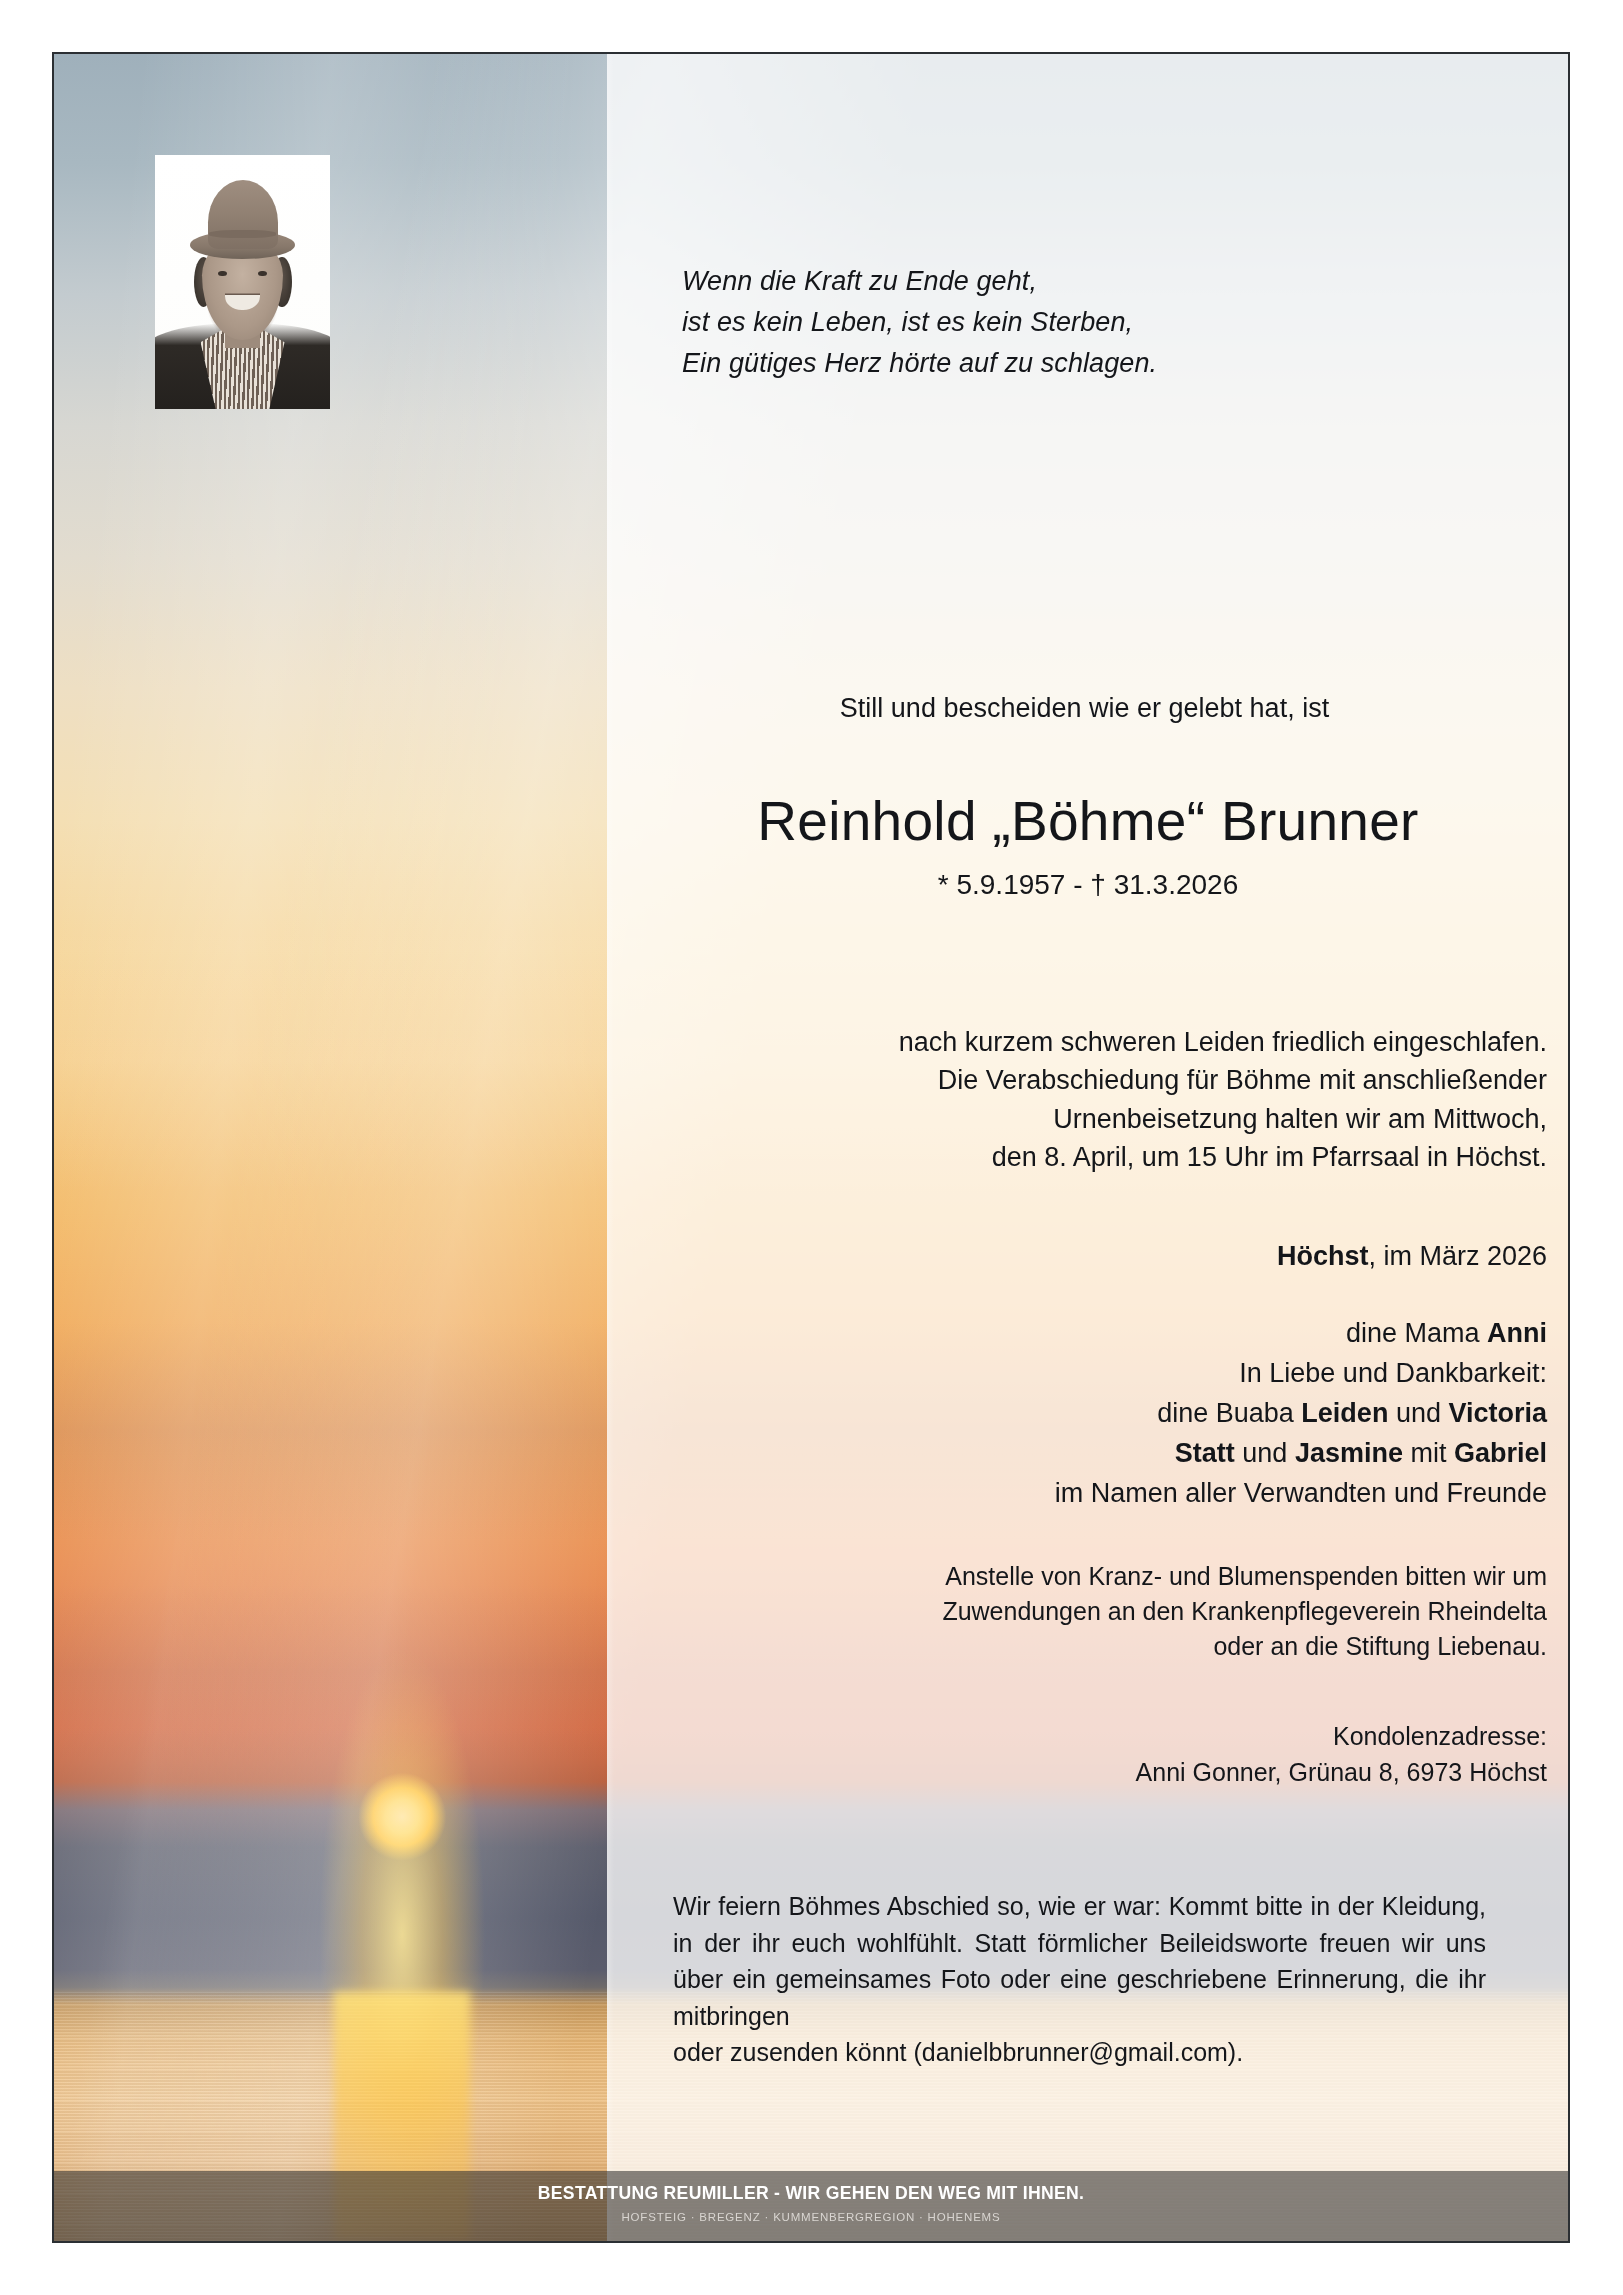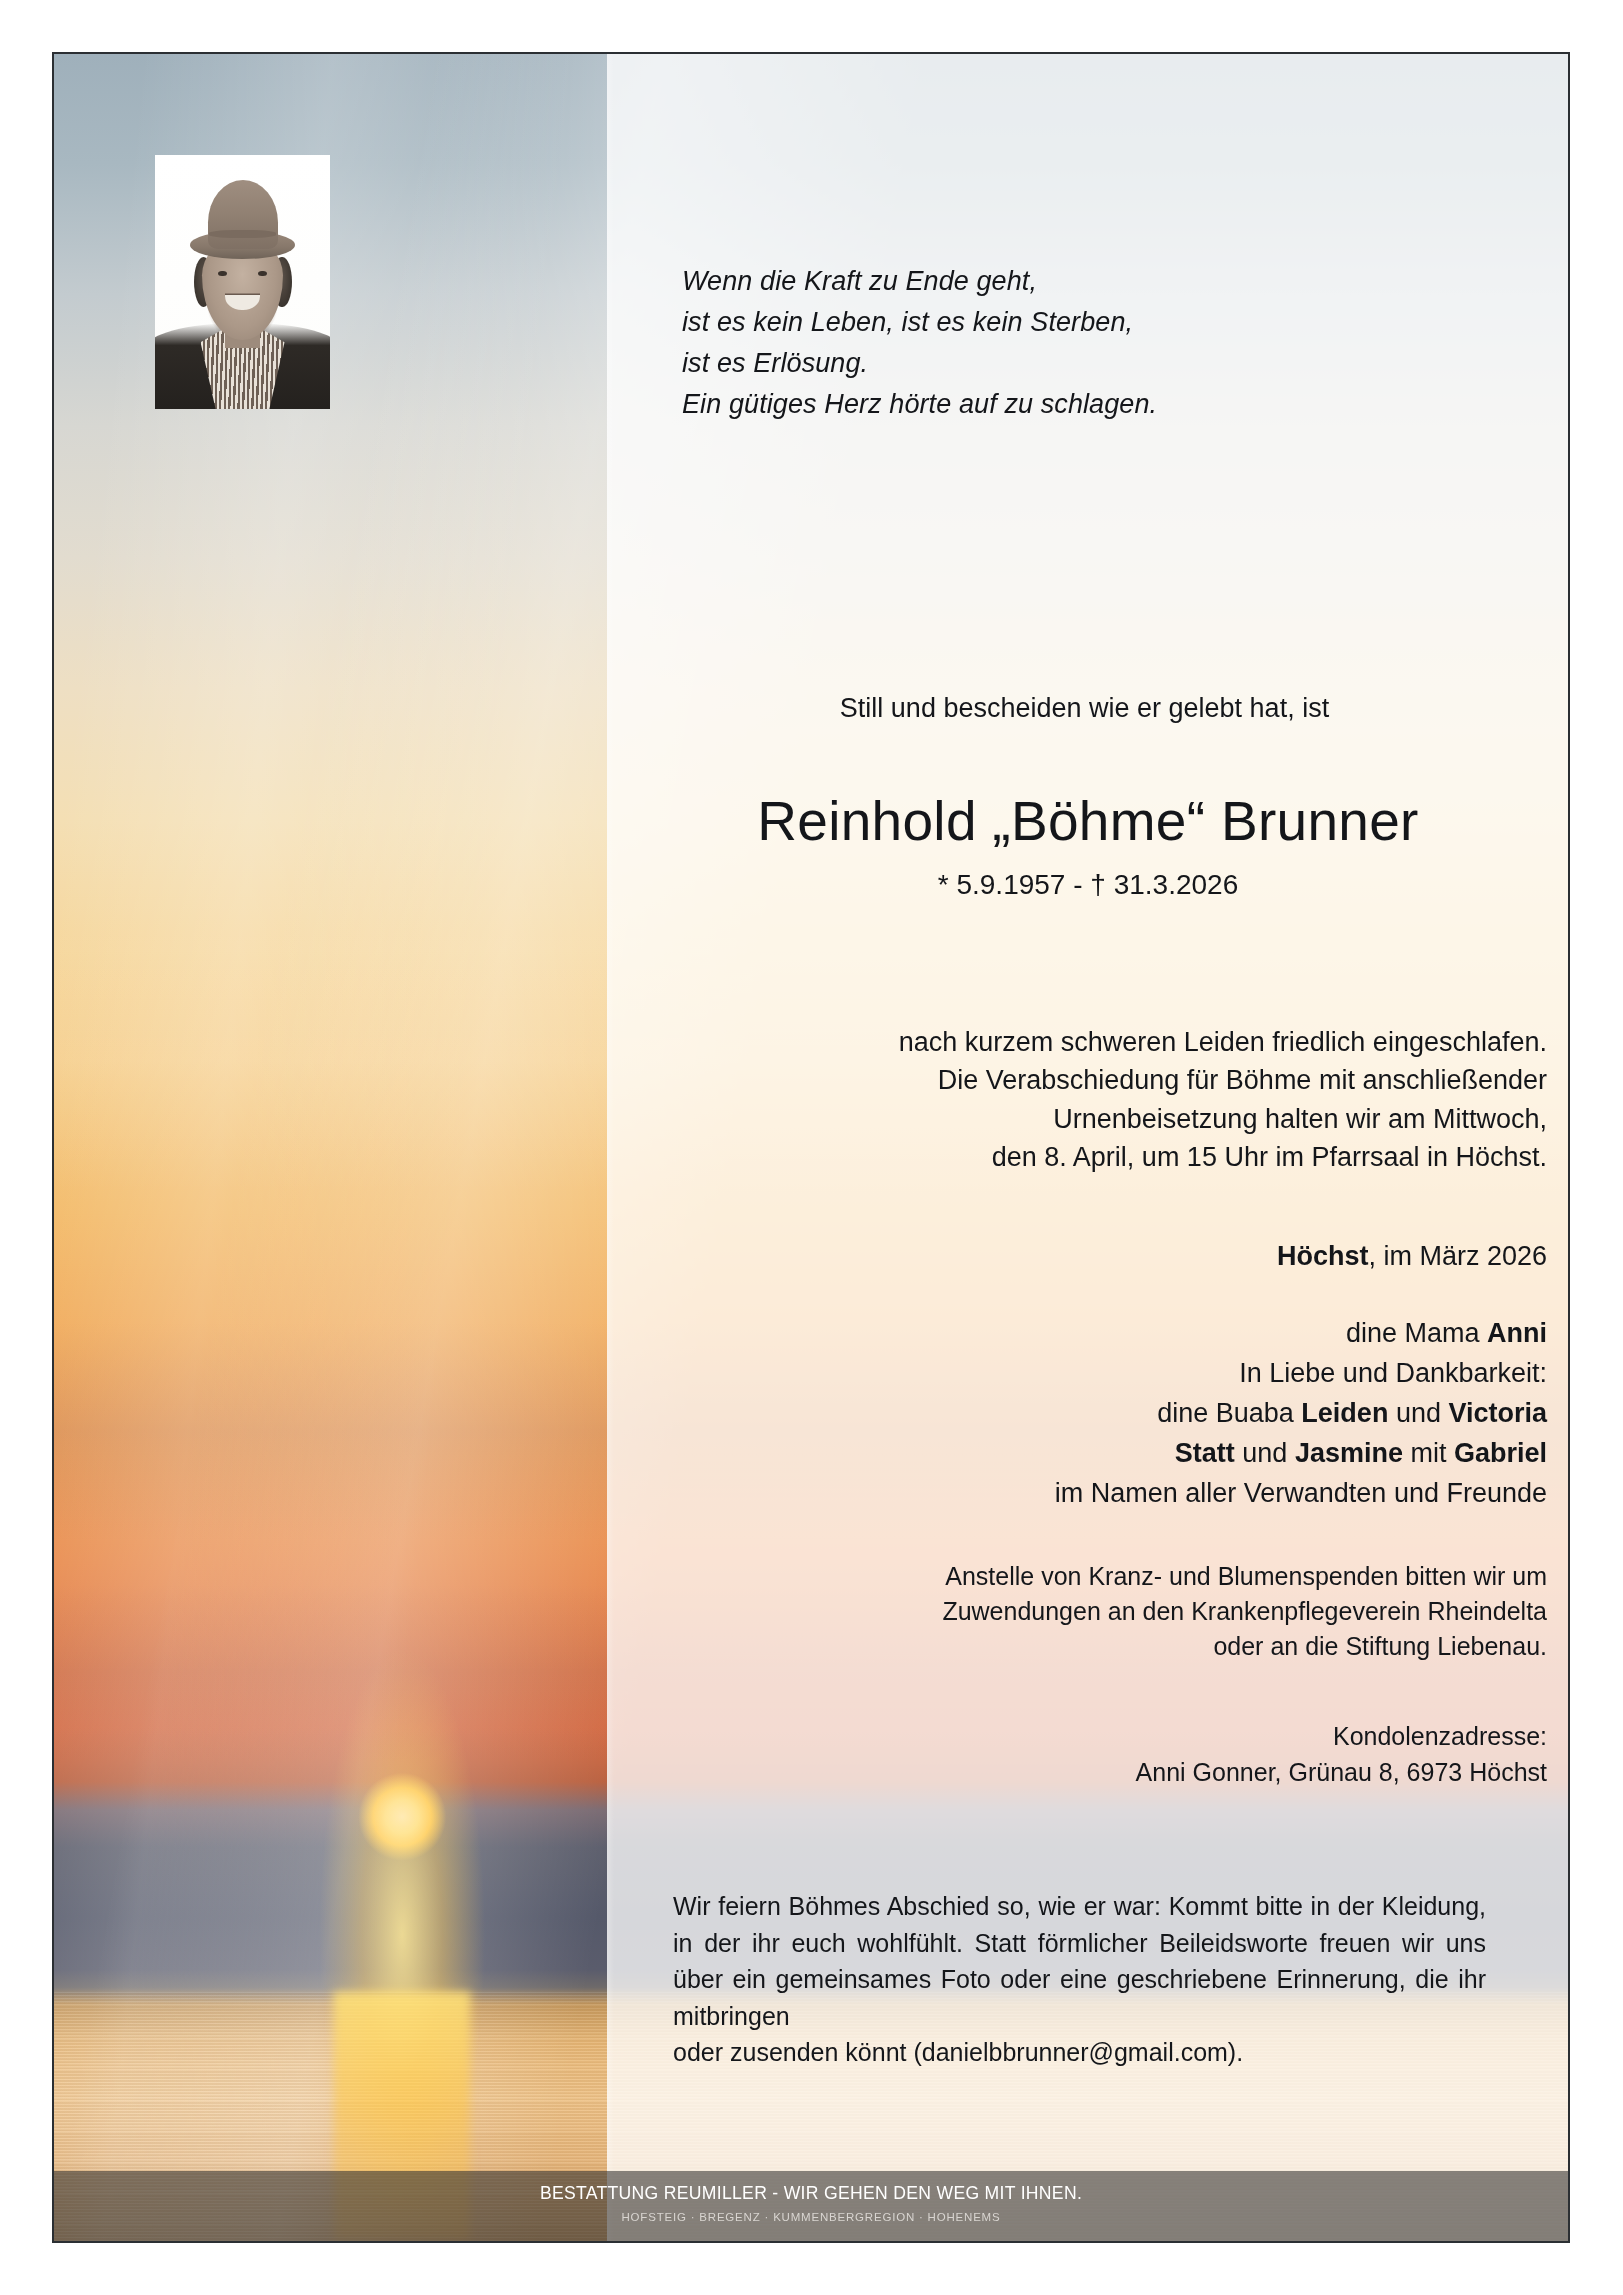--- a/index.html
+++ b/index.html
@@ -220,21 +220,21 @@
 
   
   .footer{
     position:absolute; left:0; right:0; bottom:0; height:70px;
     background:rgba(52,50,48,.58);
     color:#f2f0ee;
     text-align:center;
   }
   .footer-main{
     position:absolute;left:0;right:0;top:12.3px;
-    font-size:17.6px; font-weight:normal; letter-spacing:0.3px;
+    font-size:17.6px; font-weight:bold; letter-spacing:0.3px;
     color:#ffffff;
   }
   .footer-sub{
     position:absolute;left:0;right:0;top:40px;
     font-size:11.5px; letter-spacing:0.8px;
     color:#d9d5d1;
   }
 </style>
 </head>
 <body>
@@ -264,21 +264,20 @@
       <div class="p-hat-crown"></div>
       <div class="p-hat-band"></div>
     </div>
   </div>
 
   <div class="text-col">
 
     <div class="poem">
       <div>Wenn die Kraft zu Ende geht,</div>
       <div>ist es kein Leben, ist es kein Sterben,</div>
-      <div>ist es Erlösung.</div>
       <div>Ein gütiges Herz hörte auf zu schlagen.</div>
     </div>
 
     <div class="lead">Still und bescheiden wie er gelebt hat, ist</div>
     <div class="name">Reinhold „Böhme“ Brunner</div>
     <div class="dates">* 5.9.1957 - † 31.3.2026</div>
 
     <div class="block b-funeral">
       <div>nach kurzem schweren Leiden friedlich eingeschlafen.</div>
       <div>Die Verabschiedung für Böhme mit anschließender</div>

